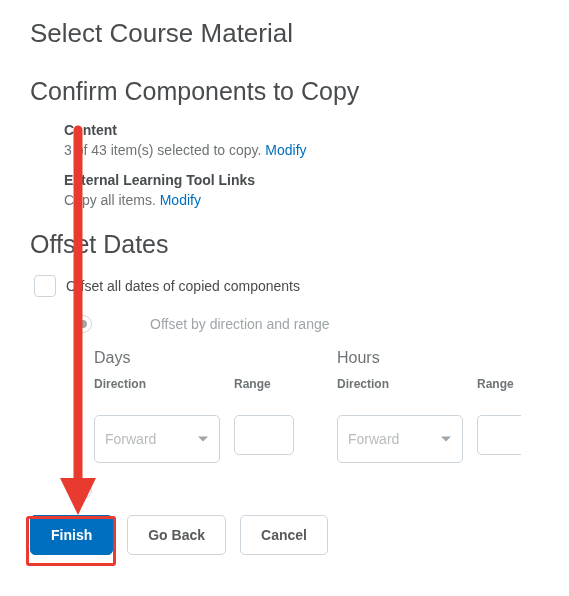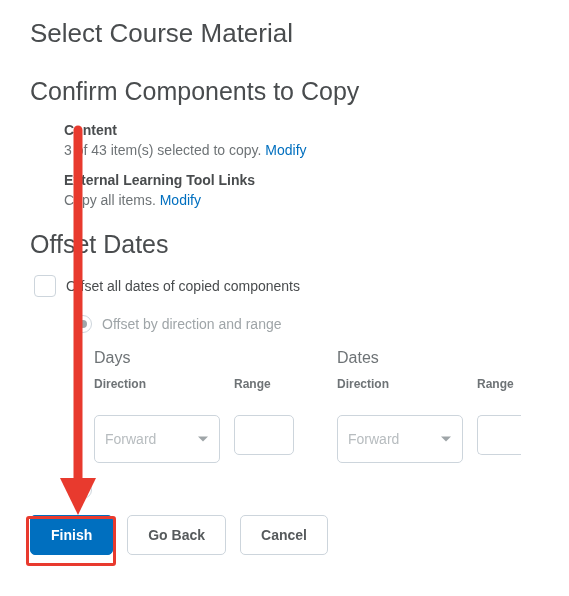--- a/index.html
+++ b/index.html
@@ -47,21 +47,21 @@
       width: 22px; height: 22px;
       border: 1px solid #cdd5dc;
       border-radius: 4px;
       background: #fff;
       margin-right: 10px;
       cursor: pointer;
       flex-shrink: 0;
     }
     .offset-label { font-size: 14px; color: #494c4e; }
     .sub-options { margin-left: 44px; }
-    .radio-row { display: flex; align-items: center; margin-bottom: 16px; }
+    .radio-row { display: flex; align-items: center; margin-bottom: 16px; gap: 48px; }
     .radio {
       width: 18px; height: 18px;
       border: 1px solid #cdd5dc;
       border-radius: 50%;
       background: #fff;
       margin-right: 10px;
       display: flex; align-items: center; justify-content: center;
       cursor: pointer;
       flex-shrink: 0;
     }
@@ -199,21 +199,21 @@
             </div>
           </div>
           <div>
             <div class="field-label">Range</div>
             <input class="input-range" style="">
           </div>
         </div>
       </div>
 
       <div class="dr-unit">
-        <div class="dr-unit-label">Dates</div>
+        <div class="dr-unit-label">Hours</div>
         <div class="dr-fields">
           <div>
             <div class="field-label">Direction</div>
             <div class="select">
               <span>Forward</span>
               <span class="chevron">
                 <svg viewBox="0 0 12 12" width="12" height="12">
                     <path d="M1 3.5 L6 8.5 L11 3.5 Z"></path>
                   </svg>
               </span>

